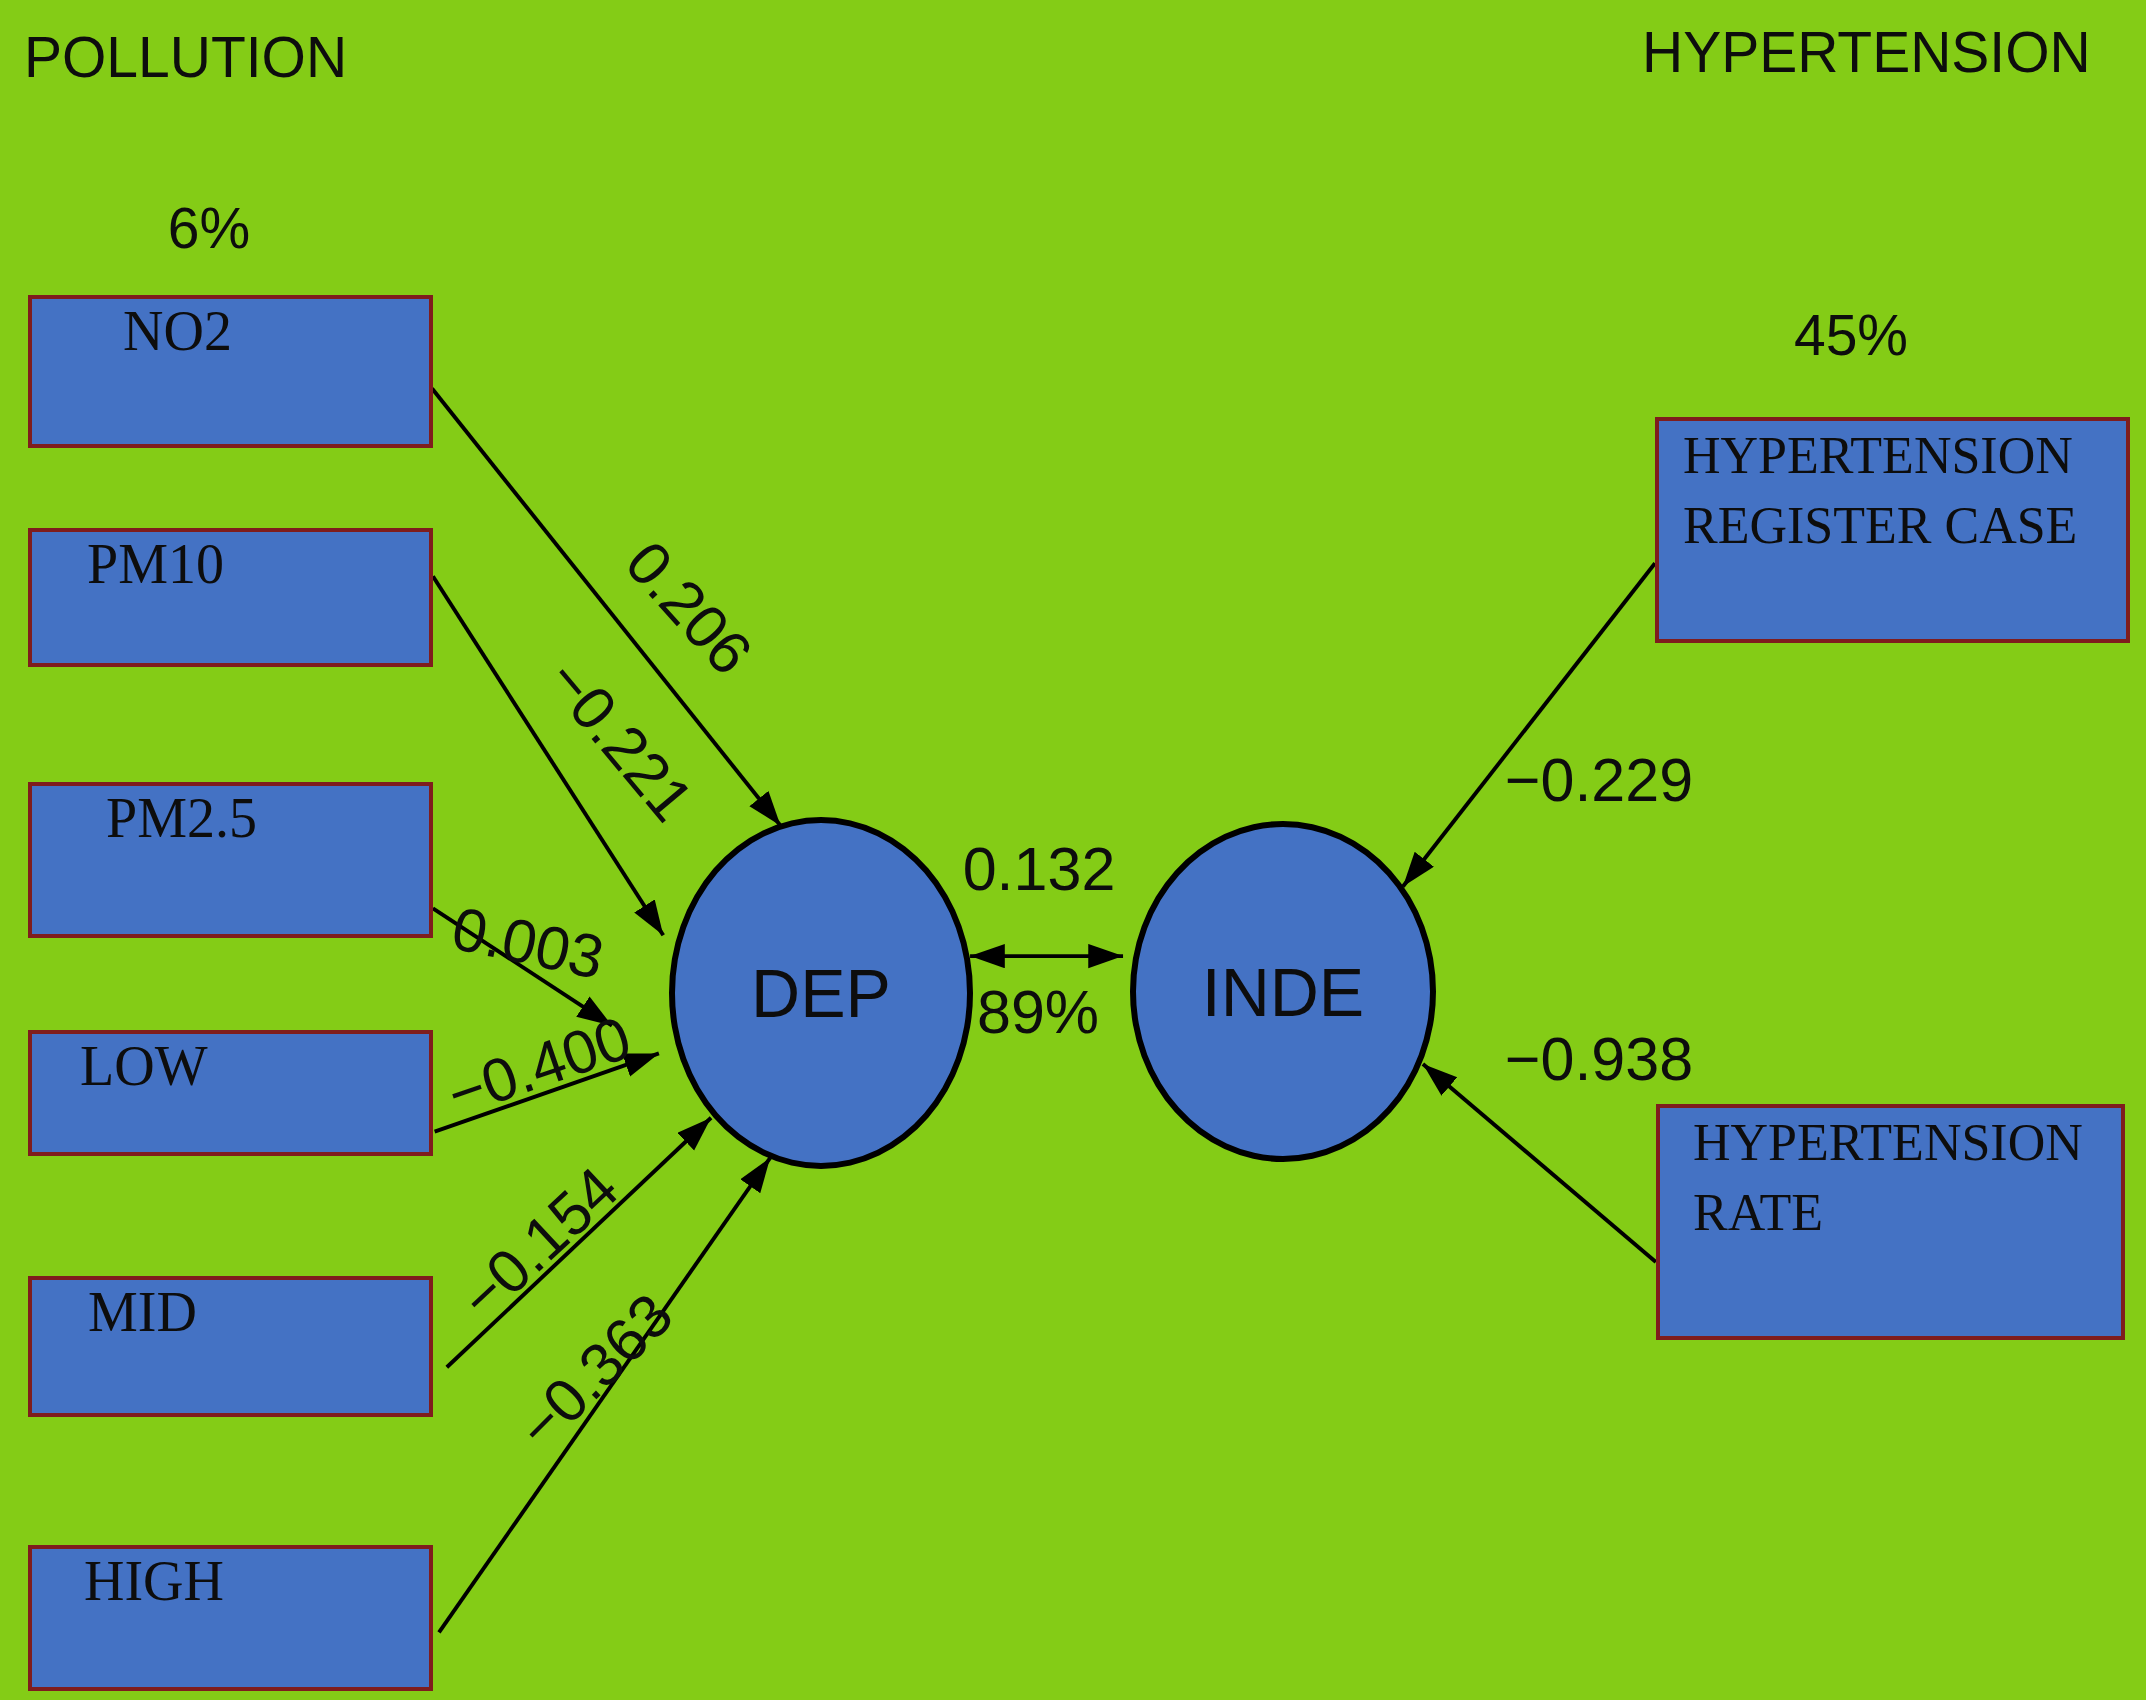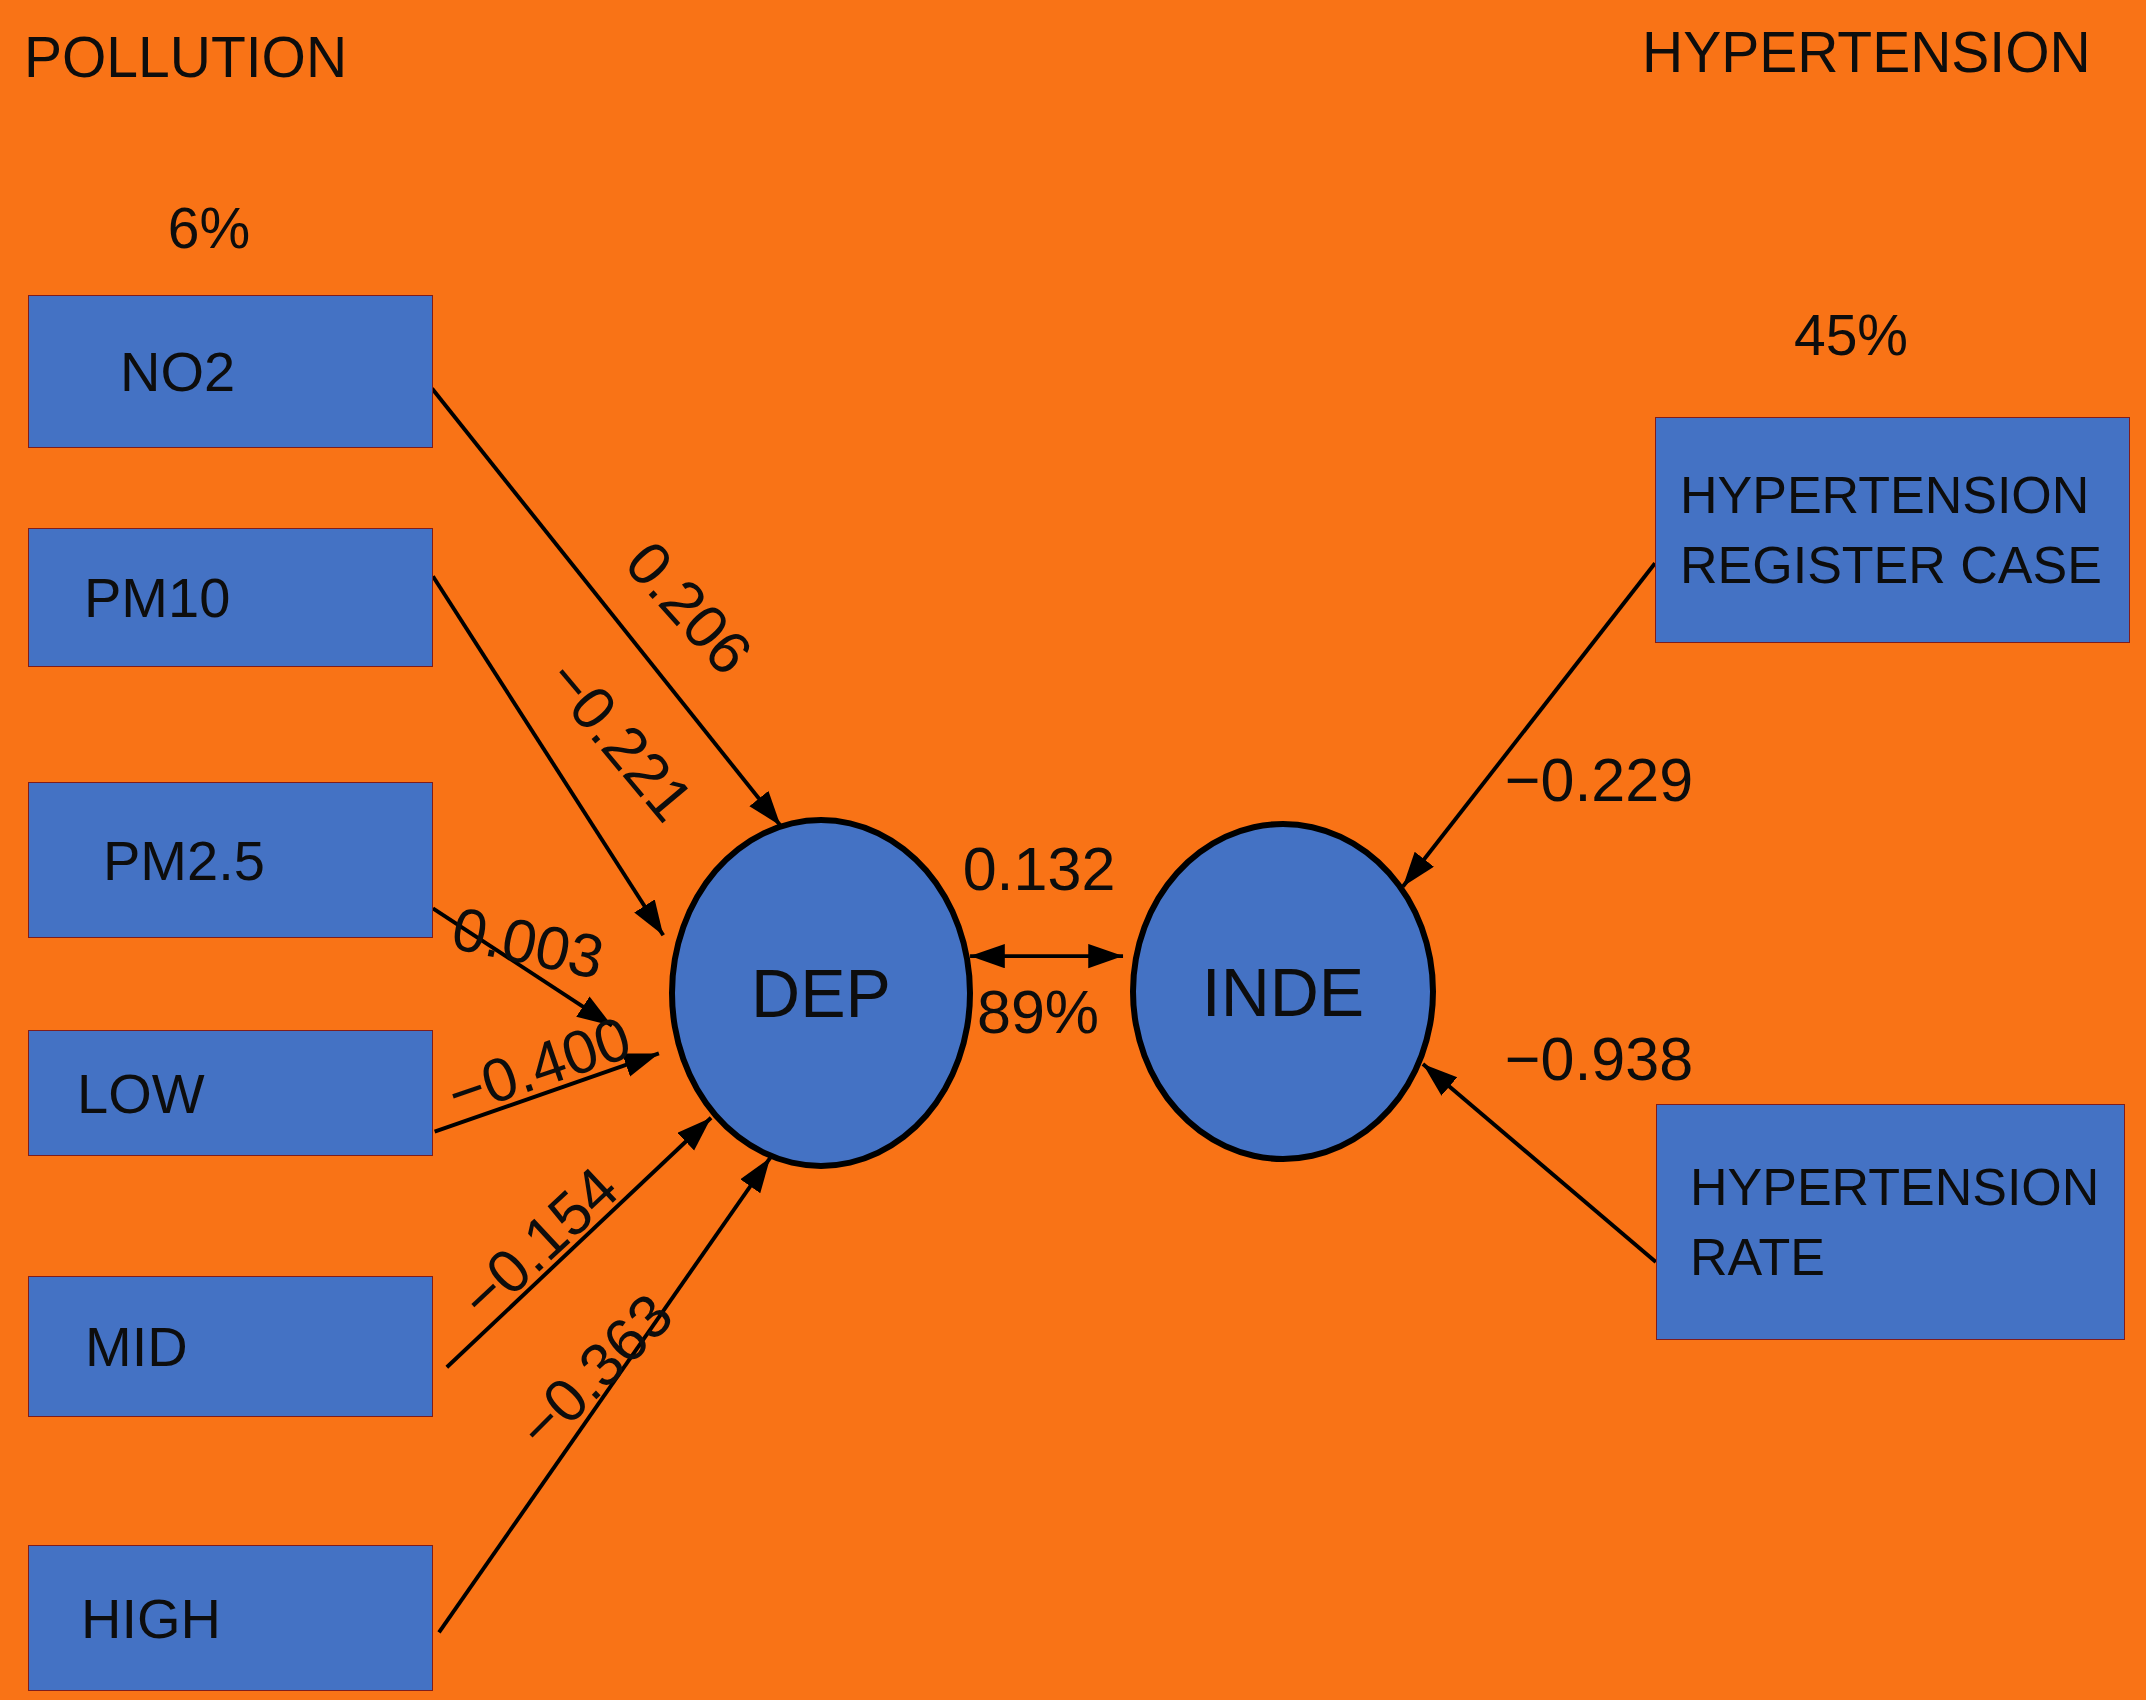--- a/index.html
+++ b/index.html
@@ -1,19 +1,19 @@
 <!DOCTYPE html>
 <html style="font-size:14px"><head>
 <meta charset="utf-8">
 <style>
   html,body{margin:0;padding:0;background:#ffffff;}
   .canvas{
     position:relative;
     width:2147px;height:1701px;
-    background:#f97316;
+    background:#84cc16;
     font-family:"Liberation Sans", sans-serif;
     color:#0d0d0d;
     overflow:hidden;
   }
   .svg-layer{position:absolute;left:0;top:0;width:100%;height:100%;}
   .group-title{
     position:absolute;
     font-size:57px;
     letter-spacing:0px;
     color:#0d0d0d;
@@ -22,25 +22,26 @@
   .variance-label{
     position:absolute;
     transform:translate(-50%,-50%);
     font-size:57px;
     white-space:nowrap;
   }
   .indicator-box{
     position:absolute;
     box-sizing:border-box;
     background:#4472C4;
-    border:1px solid #7f1d1d;
+    border:4px solid #7f1d1d;
     display:flex;
-    align-items:center;
+    align-items:flex-start;
     font-size:56px;
     color:#0d0d0d;
+    font-family:Liberation Serif, serif;
   }
   .indicator-box.right{
     font-size:52px;
     line-height:1.35;
     padding-right:7px;
   }
   .latent-node{
     position:absolute;
     box-sizing:border-box;
     background:#4472C4;

